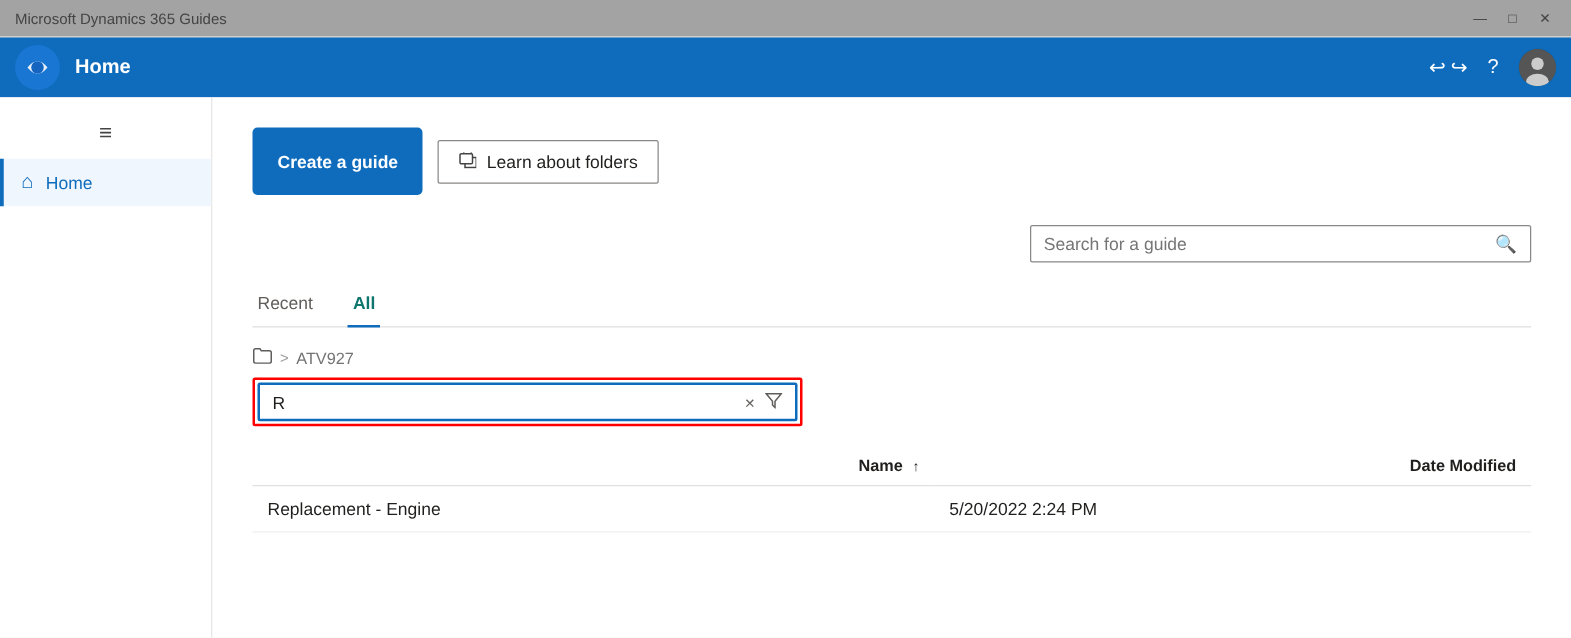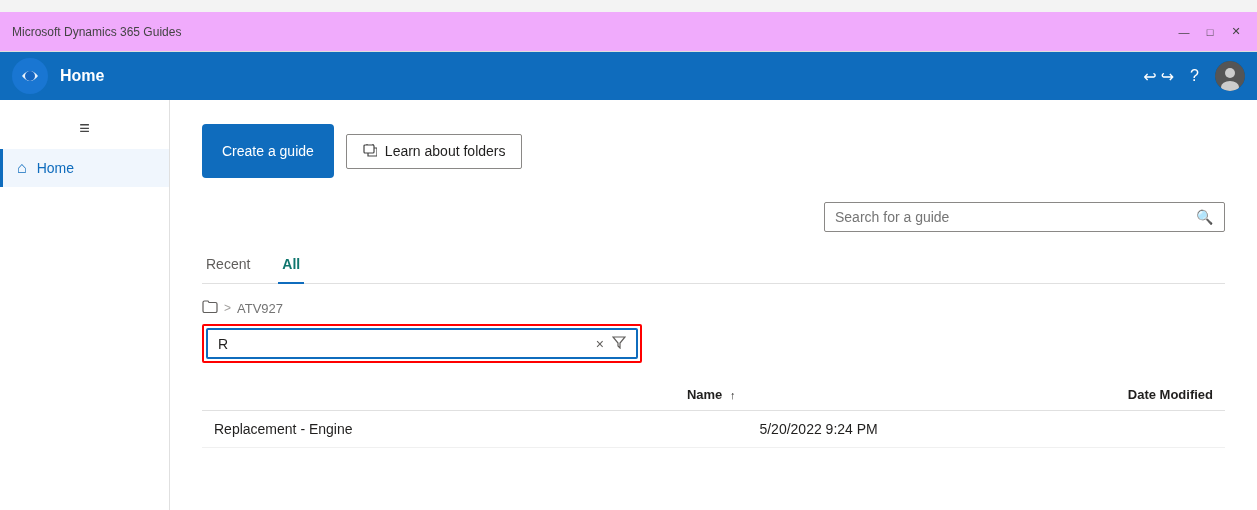--- a/index.html
+++ b/index.html
@@ -1,29 +1,28 @@
 <!DOCTYPE html>
 <html><head>
   <meta charset="utf-8">
   <style>
     * { box-sizing: border-box; margin: 0; padding: 0; }
     body { font-family: 'Segoe UI', Arial, sans-serif; font-size: 14px; background: #f3f3f3; color: #201f1e; }
 
     
     .title-bar {
-      background: #f0abfc;
-      height: 40px;
+      background: #a3a3a3;
+      height: 30px;
       display: flex;
       align-items: center;
       padding: 0 12px;
       font-size: 12px;
       color: #444;
       border-bottom: 1px solid #ddd;
       user-select: none;
-      margin-top: 12px;
     }
     .title-bar .title-text { flex: 1; font-size: 12px; }
     .title-bar .window-controls { display: flex; gap: 8px; }
     .window-btn {
       width: 18px; height: 18px;
       display: flex; align-items: center; justify-content: center;
       font-size: 11px; cursor: pointer; color: #444;
     }
 
     
@@ -106,21 +105,21 @@
       margin-bottom: 24px;
     }
     .btn-primary {
       background: #0f6cbd;
       color: white;
       border: none;
       padding: 19px 20px;
       border-radius: 4px;
       font-size: 14px;
       cursor: pointer;
-      font-weight: 400;
+      font-weight: 700;
       text-align: center;
     }
     .btn-secondary {
       background: white;
       color: #201f1e;
       border: 1px solid #8a8886;
       padding: 8px 16px;
       border-radius: 2px;
       font-size: 14px;
       cursor: pointer;
@@ -319,19 +318,19 @@
           </th>
         </tr>
       </thead>
       <tbody>
         <tr>
           <td>
             <div class="td-name">
               <span>Replacement - Engine</span>
             </div>
           </td>
-          <td>5/20/2022 9:24 PM</td>
+          <td>5/20/2022 2:24 PM</td>
         </tr>
       </tbody>
     </table>
 
   </div>
 </div>
 
 </body></html>

